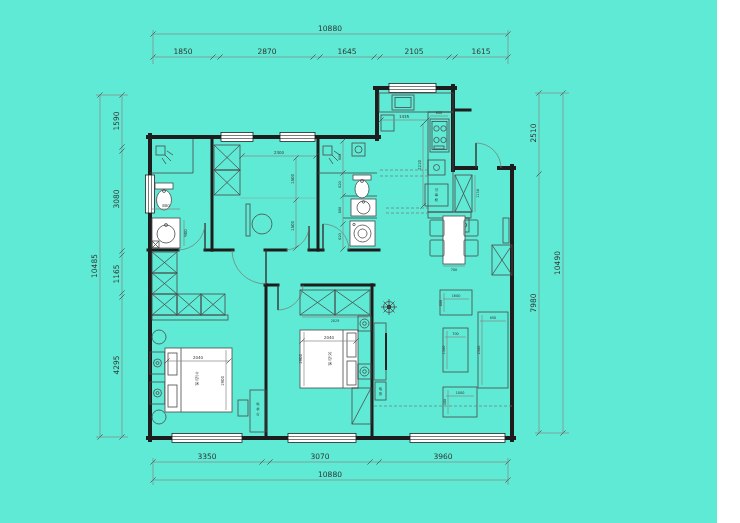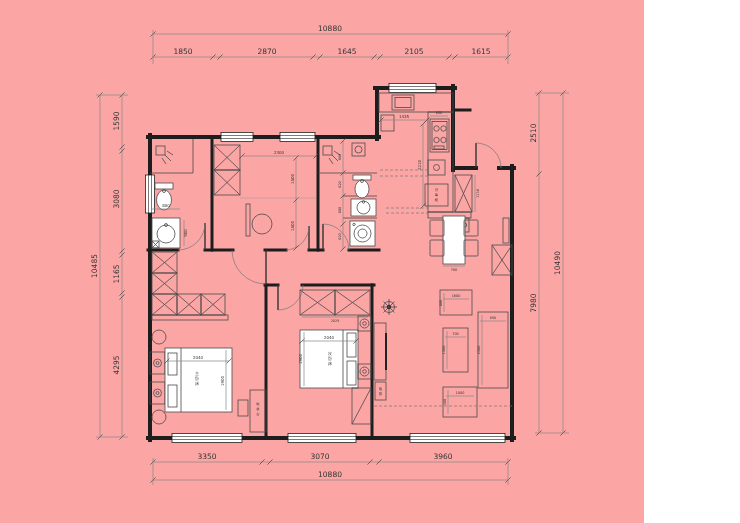--- a/index.html
+++ b/index.html
@@ -1,16 +1,16 @@
 <!DOCTYPE html>
 <html><head>
 <meta charset="utf-8">
 <style>
   html,body{margin:0;padding:0;background:#fff;}
-  #stage{position:relative;width:644px;height:523px;background:#fca5a5;overflow:hidden;
+  #stage{position:relative;width:717px;height:523px;background:#5eead4;overflow:hidden;
          font-family:"DejaVu Sans", sans-serif;text-decoration:underline;}
   svg{position:absolute;left:0;top:0;}
   text{fill:#333;text-anchor:middle;font-family:"DejaVu Sans", sans-serif;}
   .d7{font-size:7.5px;}
   .d4{font-size:4px;}
   .d35{font-size:3.4px;}
   .lbl{font-size:4.2px;fill:#444;}
   .dim{stroke:#888;stroke-width:0.7;fill:none;}
   .w{stroke:#1d1d1d;stroke-width:4;fill:none;stroke-linecap:square;}
   .iw{stroke:#1d1d1d;stroke-width:3;fill:none;stroke-linecap:square;}

